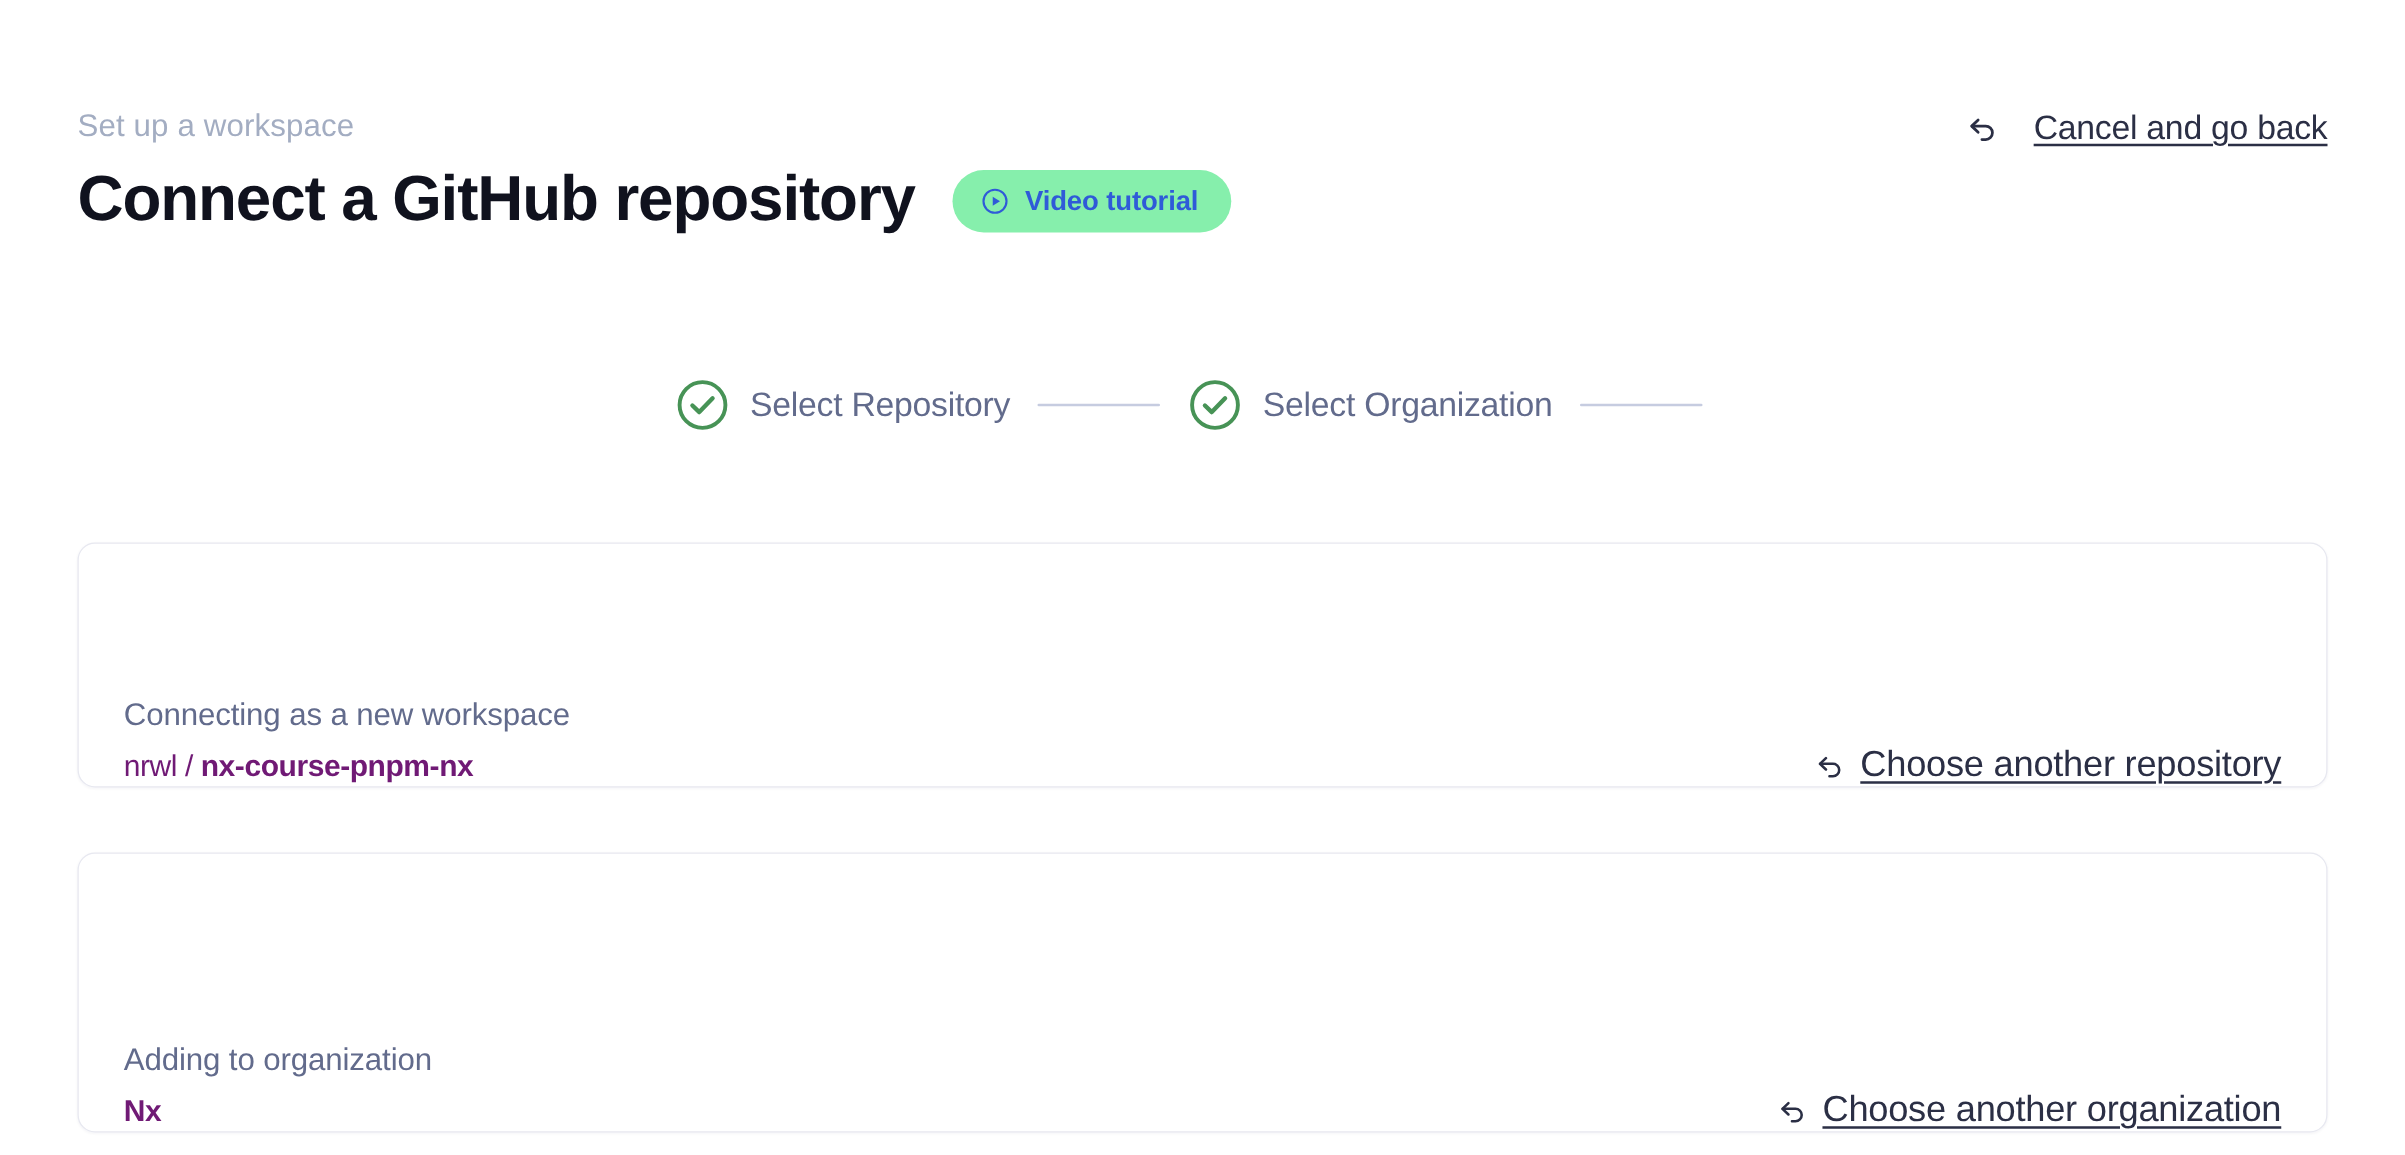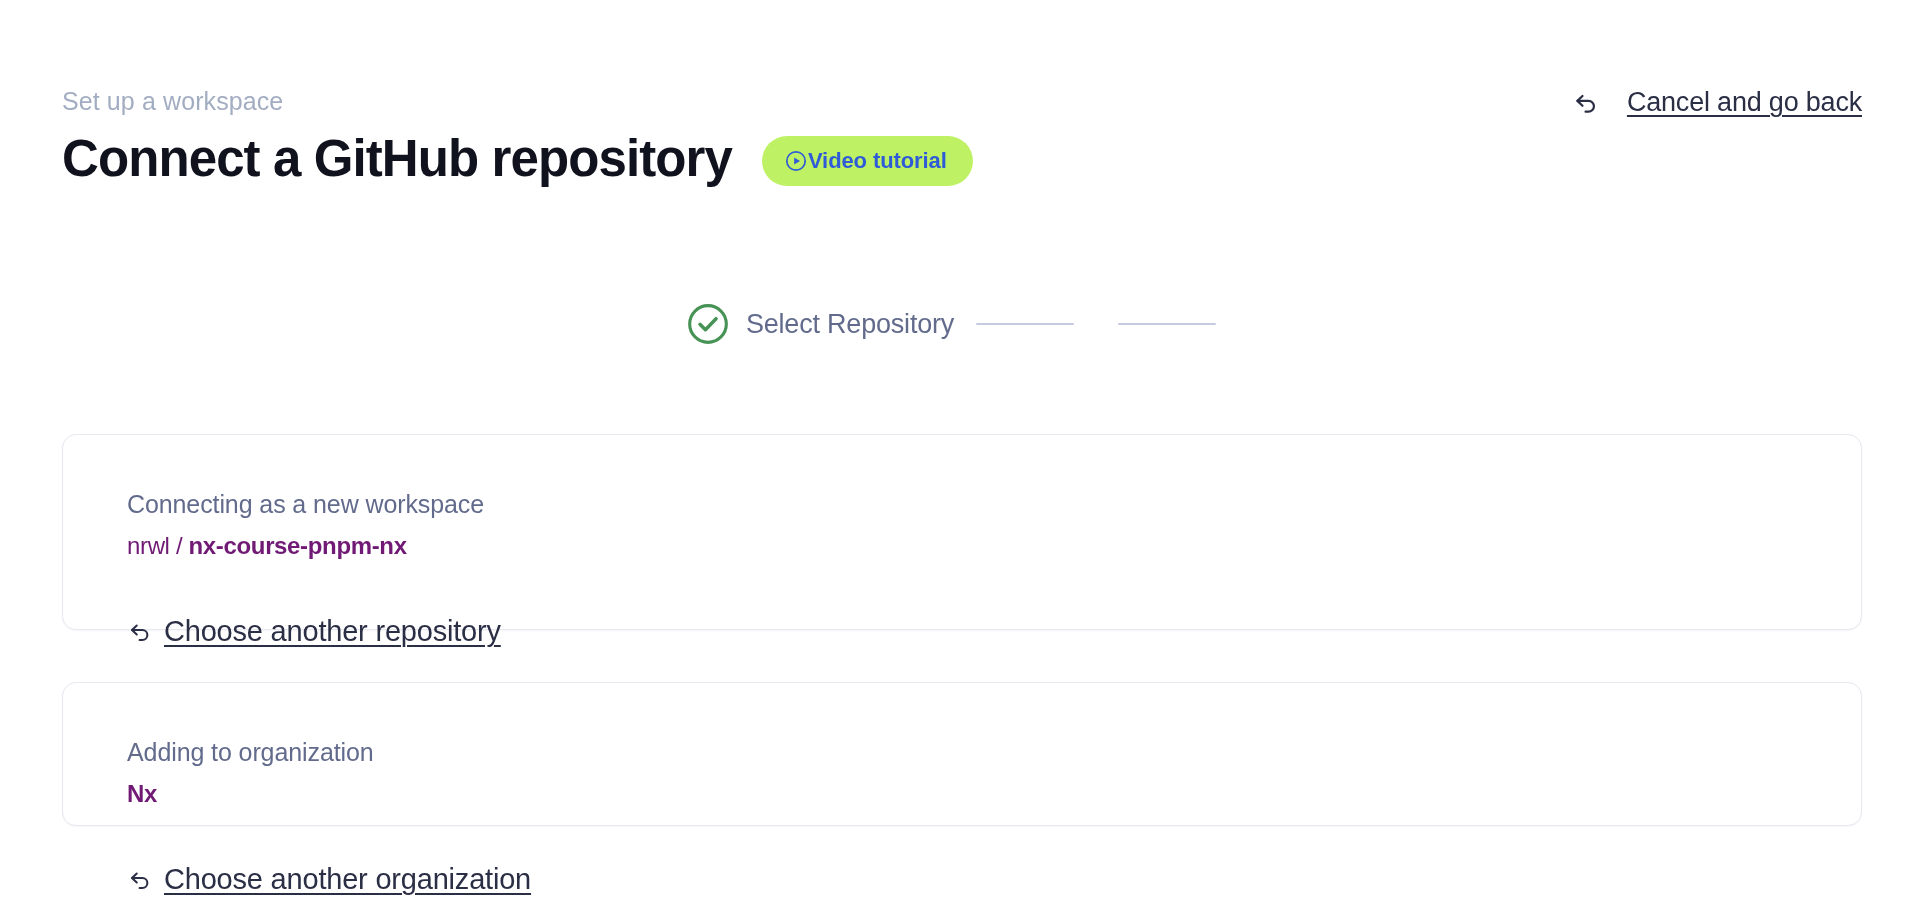--- a/index.html
+++ b/index.html
@@ -48,21 +48,22 @@
     font-weight: 700;
     color: #10121e;
     letter-spacing: -0.9px;
     line-height: 1.15;
     white-space: nowrap;
   }
 
   .video-pill {
     display: inline-flex;
     align-items: center;
-    background: #bef264;
+    gap: 12px;
+    background: #86efac;
     border-radius: 999px;
     padding: 12px 26px 12px 22px;
     cursor: pointer;
     user-select: none;
     margin-top: 4px;
   }
   .video-pill-label {
     font-size: 22px;
     font-weight: 700;
     color: #2f5bd8;
@@ -128,28 +129,27 @@
 
   
   .card {
     position: absolute;
     left: 62px;
     right: 62px;
     background: #ffffff;
     border: 1.5px solid #e7e8f0;
     border-radius: 14px;
     box-shadow: 0 1px 2px rgba(30, 35, 70, 0.04);
-    padding: 0 64px;
-    display: flex;
-    align-items: flex-start;
+    padding: 0 36px;
+    display: flex;
+    align-items: flex-end;
     justify-content: space-between;
-    flex-direction: column;
   }
   .card-1 { top: 434px; height: 196px; }
-  .card-2 { top: 682px; height: 144px; }
+  .card-2 { top: 682px; height: 224px; }
 
   .card-body { padding-top: 54px; }
 
   .card-kicker {
     font-size: 25px;
     color: #626b8c;
     letter-spacing: -0.1px;
     line-height: 1.25;
   }
 
@@ -224,20 +224,29 @@
         <svg class="step-circle" viewBox="0 0 24 24" fill="none">
           <circle cx="12" cy="12" r="10" stroke="#479356" stroke-width="1.7"></circle>
           <path d="M7.6 12.2 L10.6 15.1 L16.4 9.1" stroke="#479356" stroke-width="1.9" stroke-linecap="round" stroke-linejoin="round"></path>
         </svg>
       </span>
       <span class="step-label">Select Repository</span>
     </div>
 
     <div class="step-connector"></div>
 
+    <div class="step">
+      <span>
+        <svg class="step-circle" viewBox="0 0 24 24" fill="none">
+          <circle cx="12" cy="12" r="10" stroke="#479356" stroke-width="1.7"></circle>
+          <path d="M7.6 12.2 L10.6 15.1 L16.4 9.1" stroke="#479356" stroke-width="1.9" stroke-linecap="round" stroke-linejoin="round"></path>
+        </svg>
+      </span>
+      <span class="step-label">Select Organization</span>
+    </div>
 
     <div class="step-connector"></div>
 
 
   </div>
 
   <div class="card card-1">
     <div class="card-body">
       <div class="card-kicker">Connecting as a new workspace</div>
       <div class="card-value">

